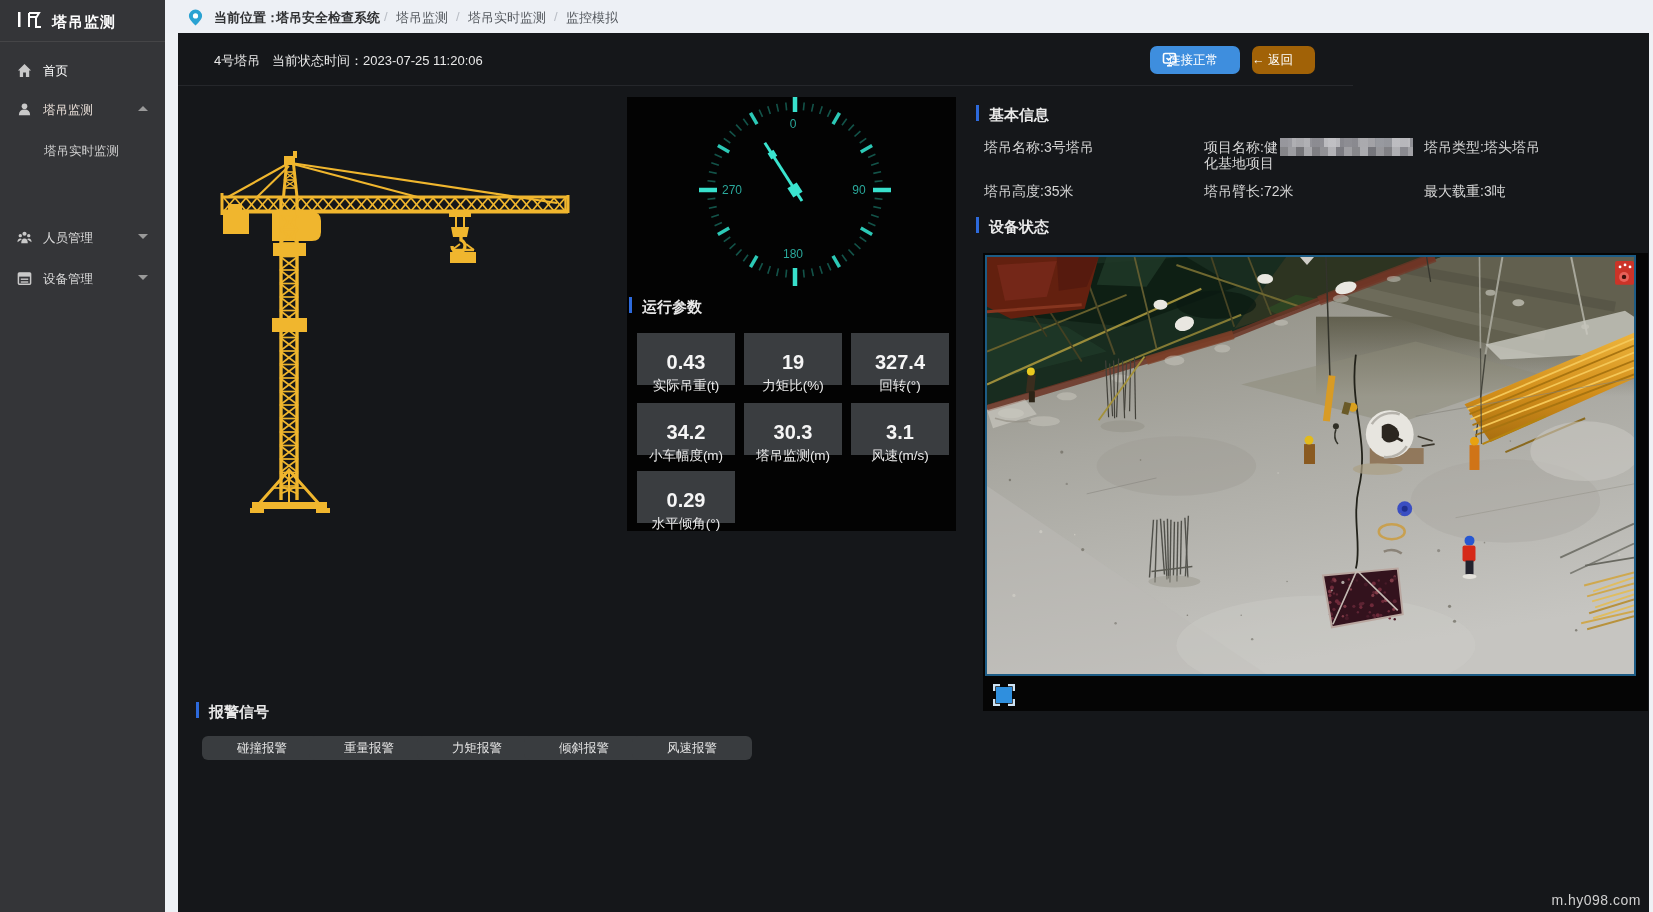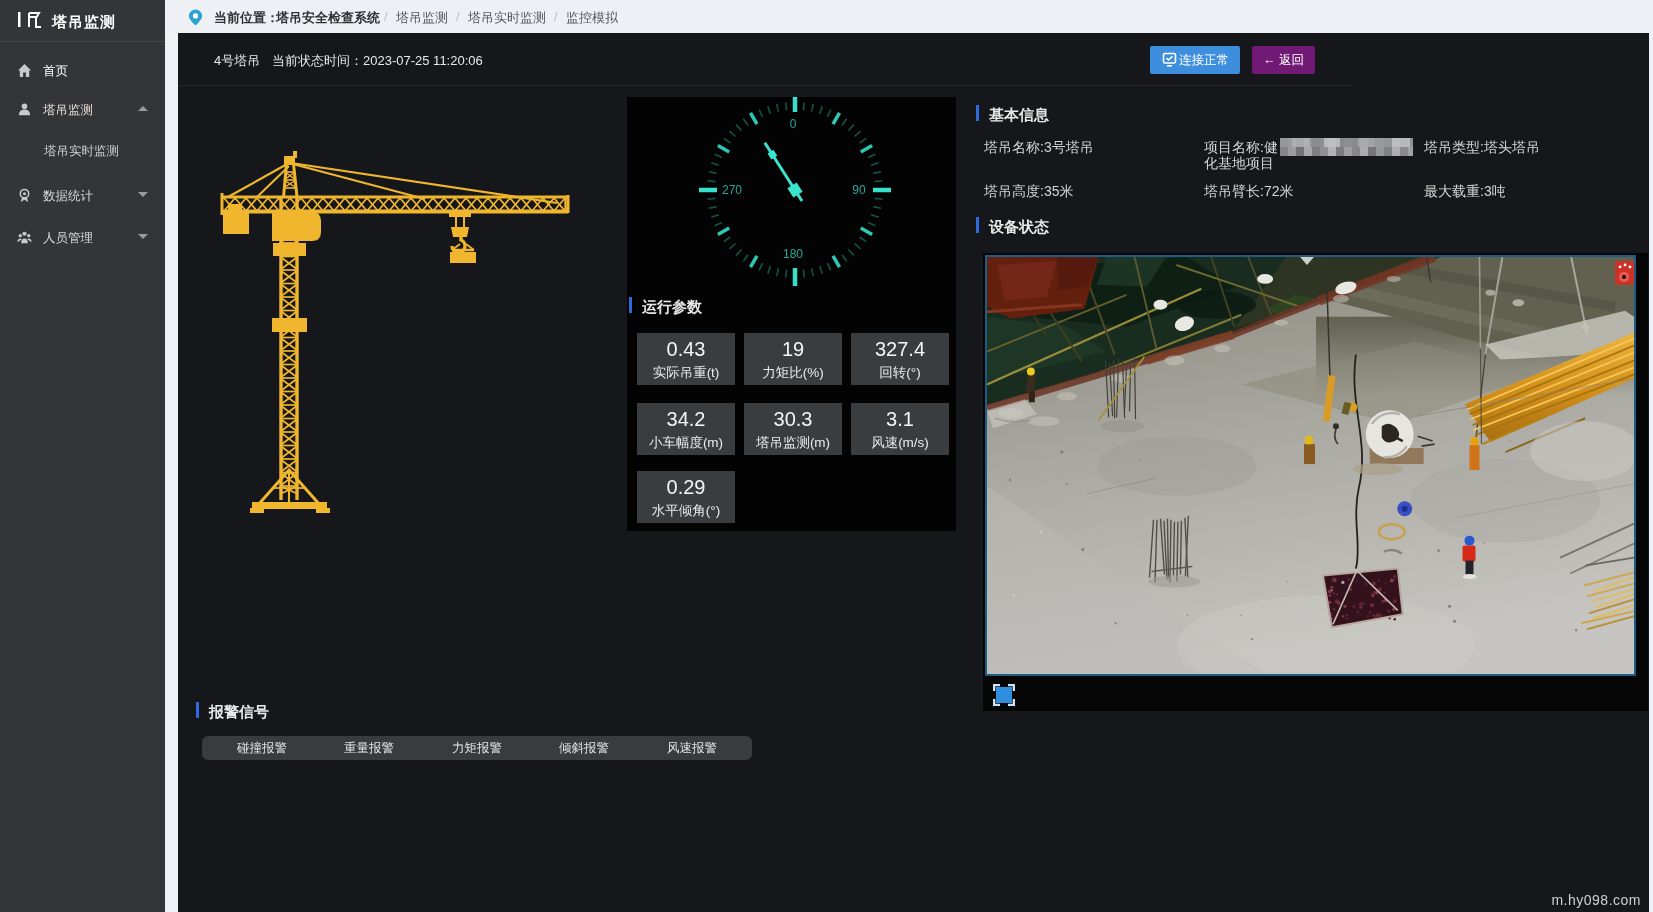--- a/index.html
+++ b/index.html
@@ -10,29 +10,29 @@
 #logo .ltxt { position:absolute; left:52px; top:13px; font-size:15px; font-weight:bold; letter-spacing:1px; color:#fdfdfd; }
 .mitem { position:absolute; left:0; width:165px; height:40px; color:#d8d8d8; font-size:12.5px; }
 .mitem .mi { position:absolute; left:17px; top:13px; width:15px; height:15px; }
 .mitem .mt { position:absolute; left:43px; top:13px; }
 .mitem .arr { position:absolute; right:17px; top:17px; width:0; height:0; border-left:5px solid transparent; border-right:5px solid transparent; }
 .arr.down { border-top:5px solid #9a9a9a; }
 .arr.up { border-bottom:5px solid #9a9a9a; }
 #bcrumb { position:absolute; left:165px; top:0; width:1488px; height:33px; background:#edf0f5; font-size:13px; color:#303133; }
 #main { position:absolute; left:178px; top:33px; width:1471px; height:879px; background:#15171a; }
 #mhead { position:absolute; left:0; top:0; width:1175px; height:53px; border-bottom:1px solid #25272b; color:#e8e8e8; font-size:13px; }
-.btn { position:absolute; top:13px; height:28px; border-radius:2px; color:#fff; font-size:12.5px; line-height:28px; text-align:center; }
+.btn { position:absolute; top:13px; height:28px; border-radius:7px; color:#fff; font-size:12.5px; line-height:28px; }
 #btn-conn { right:113px; width:90px; background:#3e8ede; }
-#btn-back { right:38px; width:63px; background:#701a75; color:#fff; }
+#btn-back { right:38px; width:63px; background:#a16207; color:#fff; }
 #gpanel { position:absolute; left:449px; top:64px; width:329px; height:434px; background:#030303; }
 .sect { position:absolute; height:16px; }
 .sect .bar { position:absolute; left:0; top:0; width:3px; height:16px; background:#2d6adc; }
 .sect .st { position:absolute; left:13px; top:1px; font-size:15px; font-weight:bold; color:#e8e8e8; white-space:nowrap; }
 .statbox { position:absolute; width:98px; height:52px; background:#3a3d40; color:#f5f5f5; text-align:center; }
-.statbox .num { font-size:20px; margin-top:5px; font-weight:400; }
+.statbox .num { font-size:20px; margin-top:18px; font-weight:700; }
 .statbox .lbl { font-size:13.5px; margin-top:3px; color:#eaeaea; }
 .field { position:absolute; font-size:14px; color:#d6d6d6; }
 .abtn { position:absolute; top:0; width:120px; height:24px; background:#393c3f; border-radius:6px; color:#e4e4e4; font-size:12.5px; text-align:center; line-height:24px; }
 #player { position:absolute; left:805px; top:220px; width:665px; height:458px; background:#050505; }
 #vframe { position:absolute; left:2px; top:2px; width:651px; height:421px; border:2px solid #1d5c85; }
 #wm { position:absolute; right:8px; bottom:4px; color:#d0d0d0; font-size:14px; letter-spacing:0.5px; }
 </style>
 </head>
 <body>
 <div id="sidebar">
@@ -53,37 +53,38 @@
     <svg class="mi" viewBox="0 0 16 16">
         <circle cx="8" cy="4.5" r="3" fill="#c9c9c9"></circle>
         <path d="M2 14 q0 -6 6 -6 q6 0 6 6 z" fill="#c9c9c9"></path>
       </svg>
     <div class="mt" style="color:#e8ded7">塔吊监测</div>
     <div class="arr up"></div>
   </div>
   <div class="mitem" style="top:130px">
     <div class="mt" style="left:44px;color:#cfcfcf;font-size:12.5px">塔吊实时监测</div>
   </div>
-  <div class="mitem" style="top:175px">
-    <svg class="mi" viewBox="0 0 16 16">
-        <circle cx="8" cy="6" r="4.5" fill="none" stroke="#c9c9c9" stroke-width="1.6"></circle>
-        <circle cx="8" cy="6" r="1.6" fill="#c9c9c9"></circle>
-        <path d="M5.5 9.5 L4 15 L8 12.5 L12 15 L10.5 9.5" fill="#c9c9c9"></path>
-      </svg>
-    <div class="mt">数据统计</div>
-    <div class="arr down"></div>
-  </div>
   <div class="mitem" style="top:217px">
     <svg class="mi" viewBox="0 0 16 16">
         <circle cx="8" cy="4" r="2.2" fill="#c9c9c9"></circle>
         <circle cx="3.5" cy="6" r="1.8" fill="#c9c9c9"></circle>
         <circle cx="12.5" cy="6" r="1.8" fill="#c9c9c9"></circle>
         <path d="M4.5 14 q0-5 3.5-5 q3.5 0 3.5 5 z M0.5 13 q0-4 3-4 q1 0 1.7 0.8 M15.5 13 q0-4 -3-4 q-1 0-1.7 0.8" fill="#c9c9c9"></path>
       </svg>
     <div class="mt">人员管理</div>
+    <div class="arr down"></div>
+  </div>
+  <div class="mitem" style="top:258px">
+    <svg class="mi" viewBox="0 0 16 16">
+        <rect x="1.5" y="2" width="13" height="12" rx="1" fill="none" stroke="#c9c9c9" stroke-width="1.6"></rect>
+        <rect x="1.5" y="2" width="13" height="4" fill="#c9c9c9"></rect>
+        <rect x="4" y="8" width="8" height="1.5" fill="#c9c9c9"></rect>
+        <rect x="4" y="11" width="8" height="1.5" fill="#c9c9c9"></rect>
+      </svg>
+    <div class="mt">设备管理</div>
     <div class="arr down"></div>
   </div>
 </div>
 
 <div id="bcrumb">
   <svg class="abs" style="left:23px;top:9px" width="15" height="17" viewBox="0 0 15 17">
     <path d="M7.5 0.5 a6.6 6.6 0 0 1 6.6 6.6 q0 3.6-6.6 9.4 q-6.6-5.8-6.6-9.4 a6.6 6.6 0 0 1 6.6-6.6 z" fill="#2aa2d2"></path>
     <circle cx="7.5" cy="6.9" r="2.6" fill="#fff"></circle>
   </svg>
   <span class="abs" style="left:49px;top:9px;font-weight:bold">当前位置：</span>

